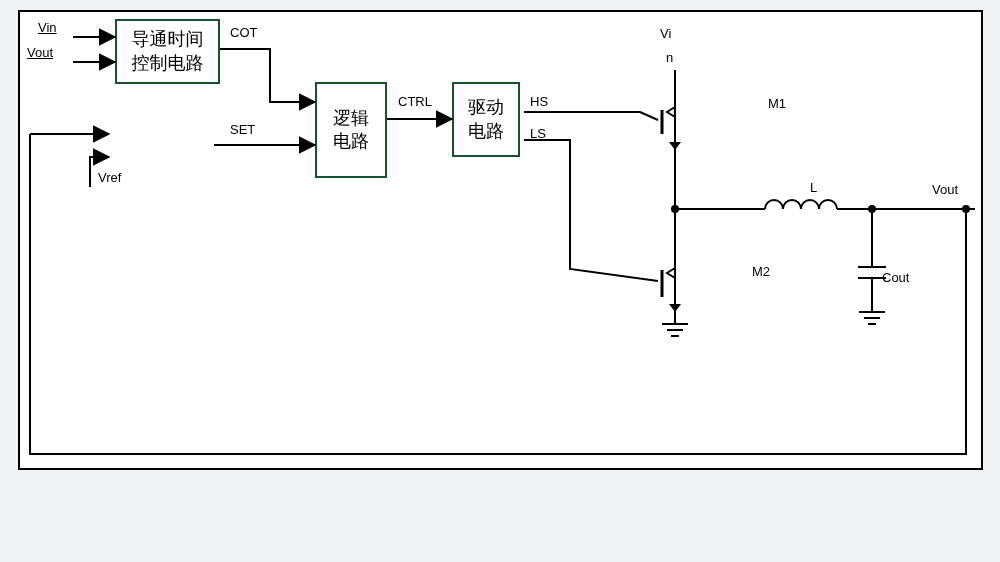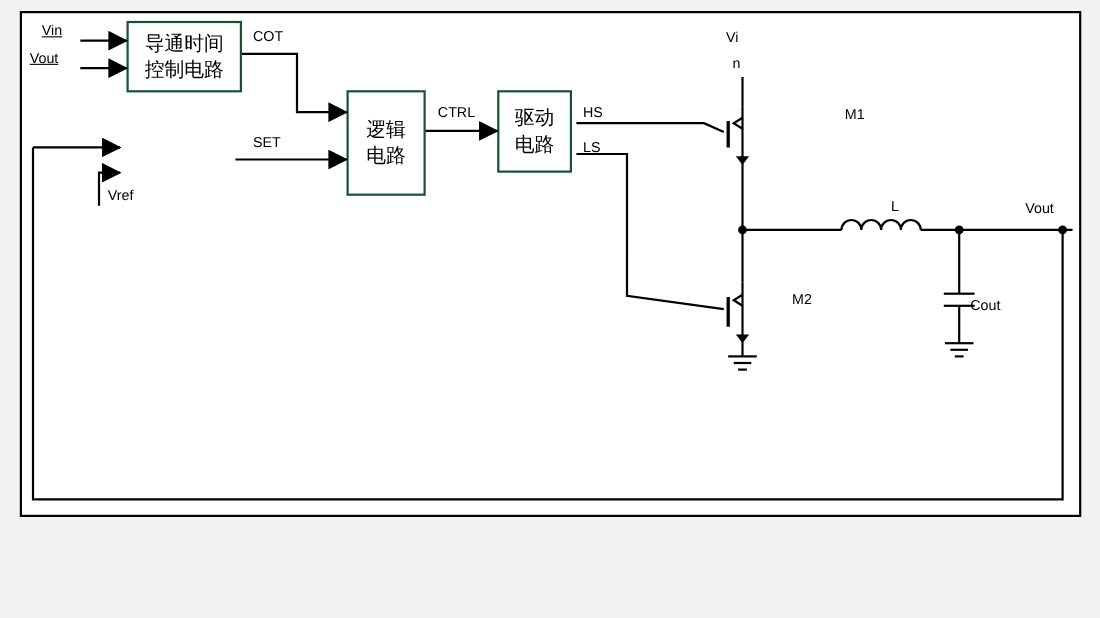--- a/index.html
+++ b/index.html
@@ -75,21 +75,21 @@
   <div class="label" style="left:210px; top:13px;">COT</div>
   <div class="label" style="left:210px; top:110px;">SET</div>
   <div class="label" style="left:378px; top:82px;">CTRL</div>
   <div class="label" style="left:510px; top:82px;">HS</div>
   <div class="label" style="left:510px; top:114px;">LS</div>
 
   <div class="label" style="left:640px; top:14px;">Vi</div>
   <div class="label" style="left:646px; top:38px;">n</div>
 
   <div class="label" style="left:700px; top:84px;margin-left:48px;">M1</div>
-  <div class="label" style="left:700px; top:252px;">M2</div>
+  <div class="label" style="left:732px; top:252px;">M2</div>
   <div class="label" style="left:790px; top:168px;">L</div>
   <div class="label" style="left:862px; top:258px;">Cout</div>
   <div class="label" style="left:912px; top:170px;">Vout</div>
 
   <svg class="wires" width="965" height="460">
     <defs>
       <marker id="arrow" viewBox="0 0 12 12" refX="11" refY="6" markerWidth="9" markerHeight="9" orient="auto">
         <path d="M 0 0 L 12 6 L 0 12 z" class="arrow-head"></path>
       </marker>
     </defs>

